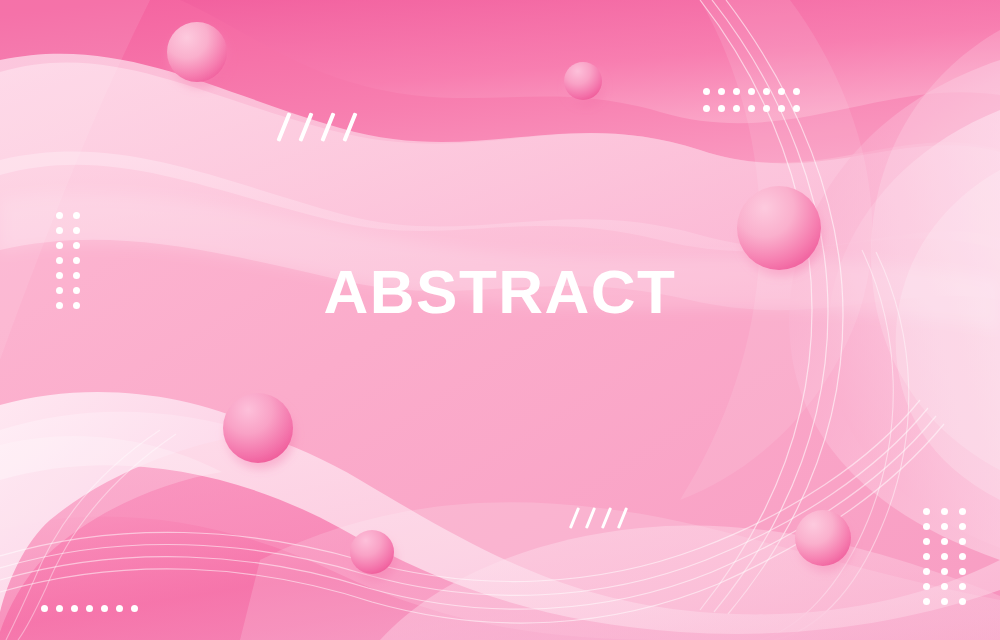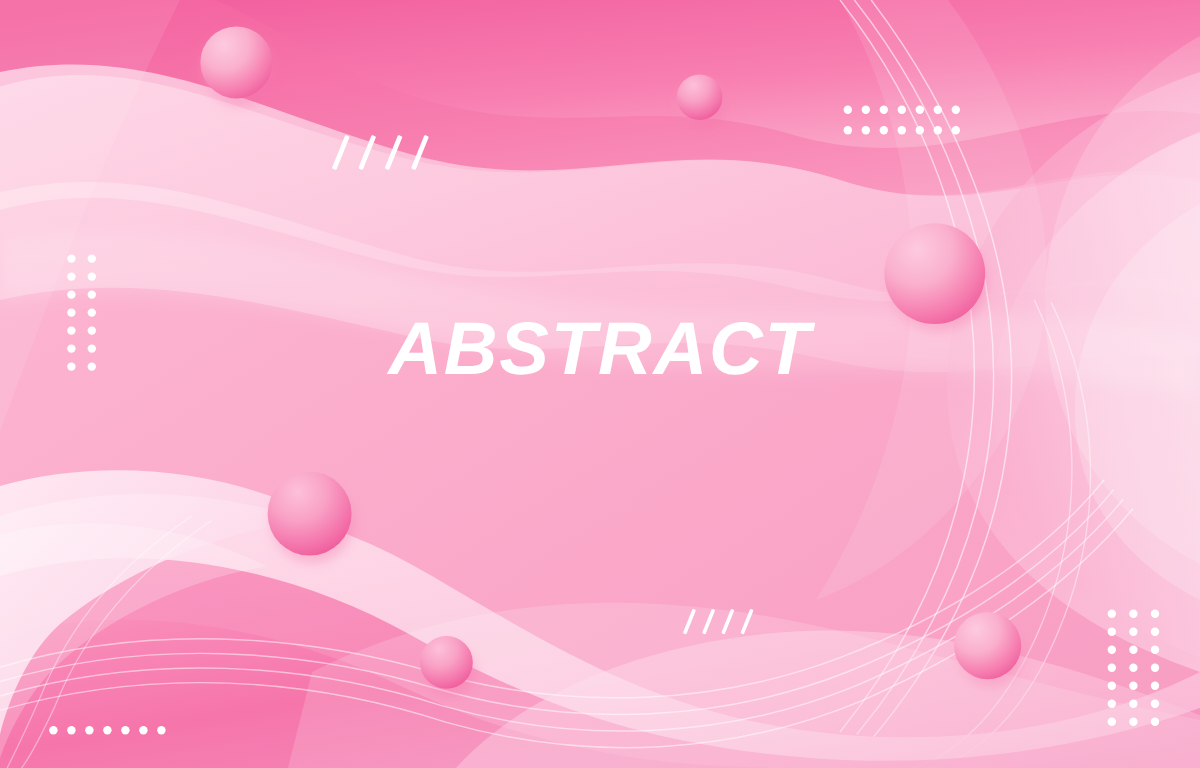--- a/index.html
+++ b/index.html
@@ -28,21 +28,20 @@
 
   
   .title-block {
     position: absolute;
     left: 0;
     top: 262px;
     width: 1000px;
     text-align: center;
     z-index: 40;
     pointer-events: none;
-    font-style: italic;
   }
   .title-main {
     display: block;
     color: #ffffff;
     font-family: "Liberation Sans", sans-serif;
     font-weight: bold;
     font-size: 62px;
     line-height: 60px;
     letter-spacing: 1.5px;
     margin: 0;

